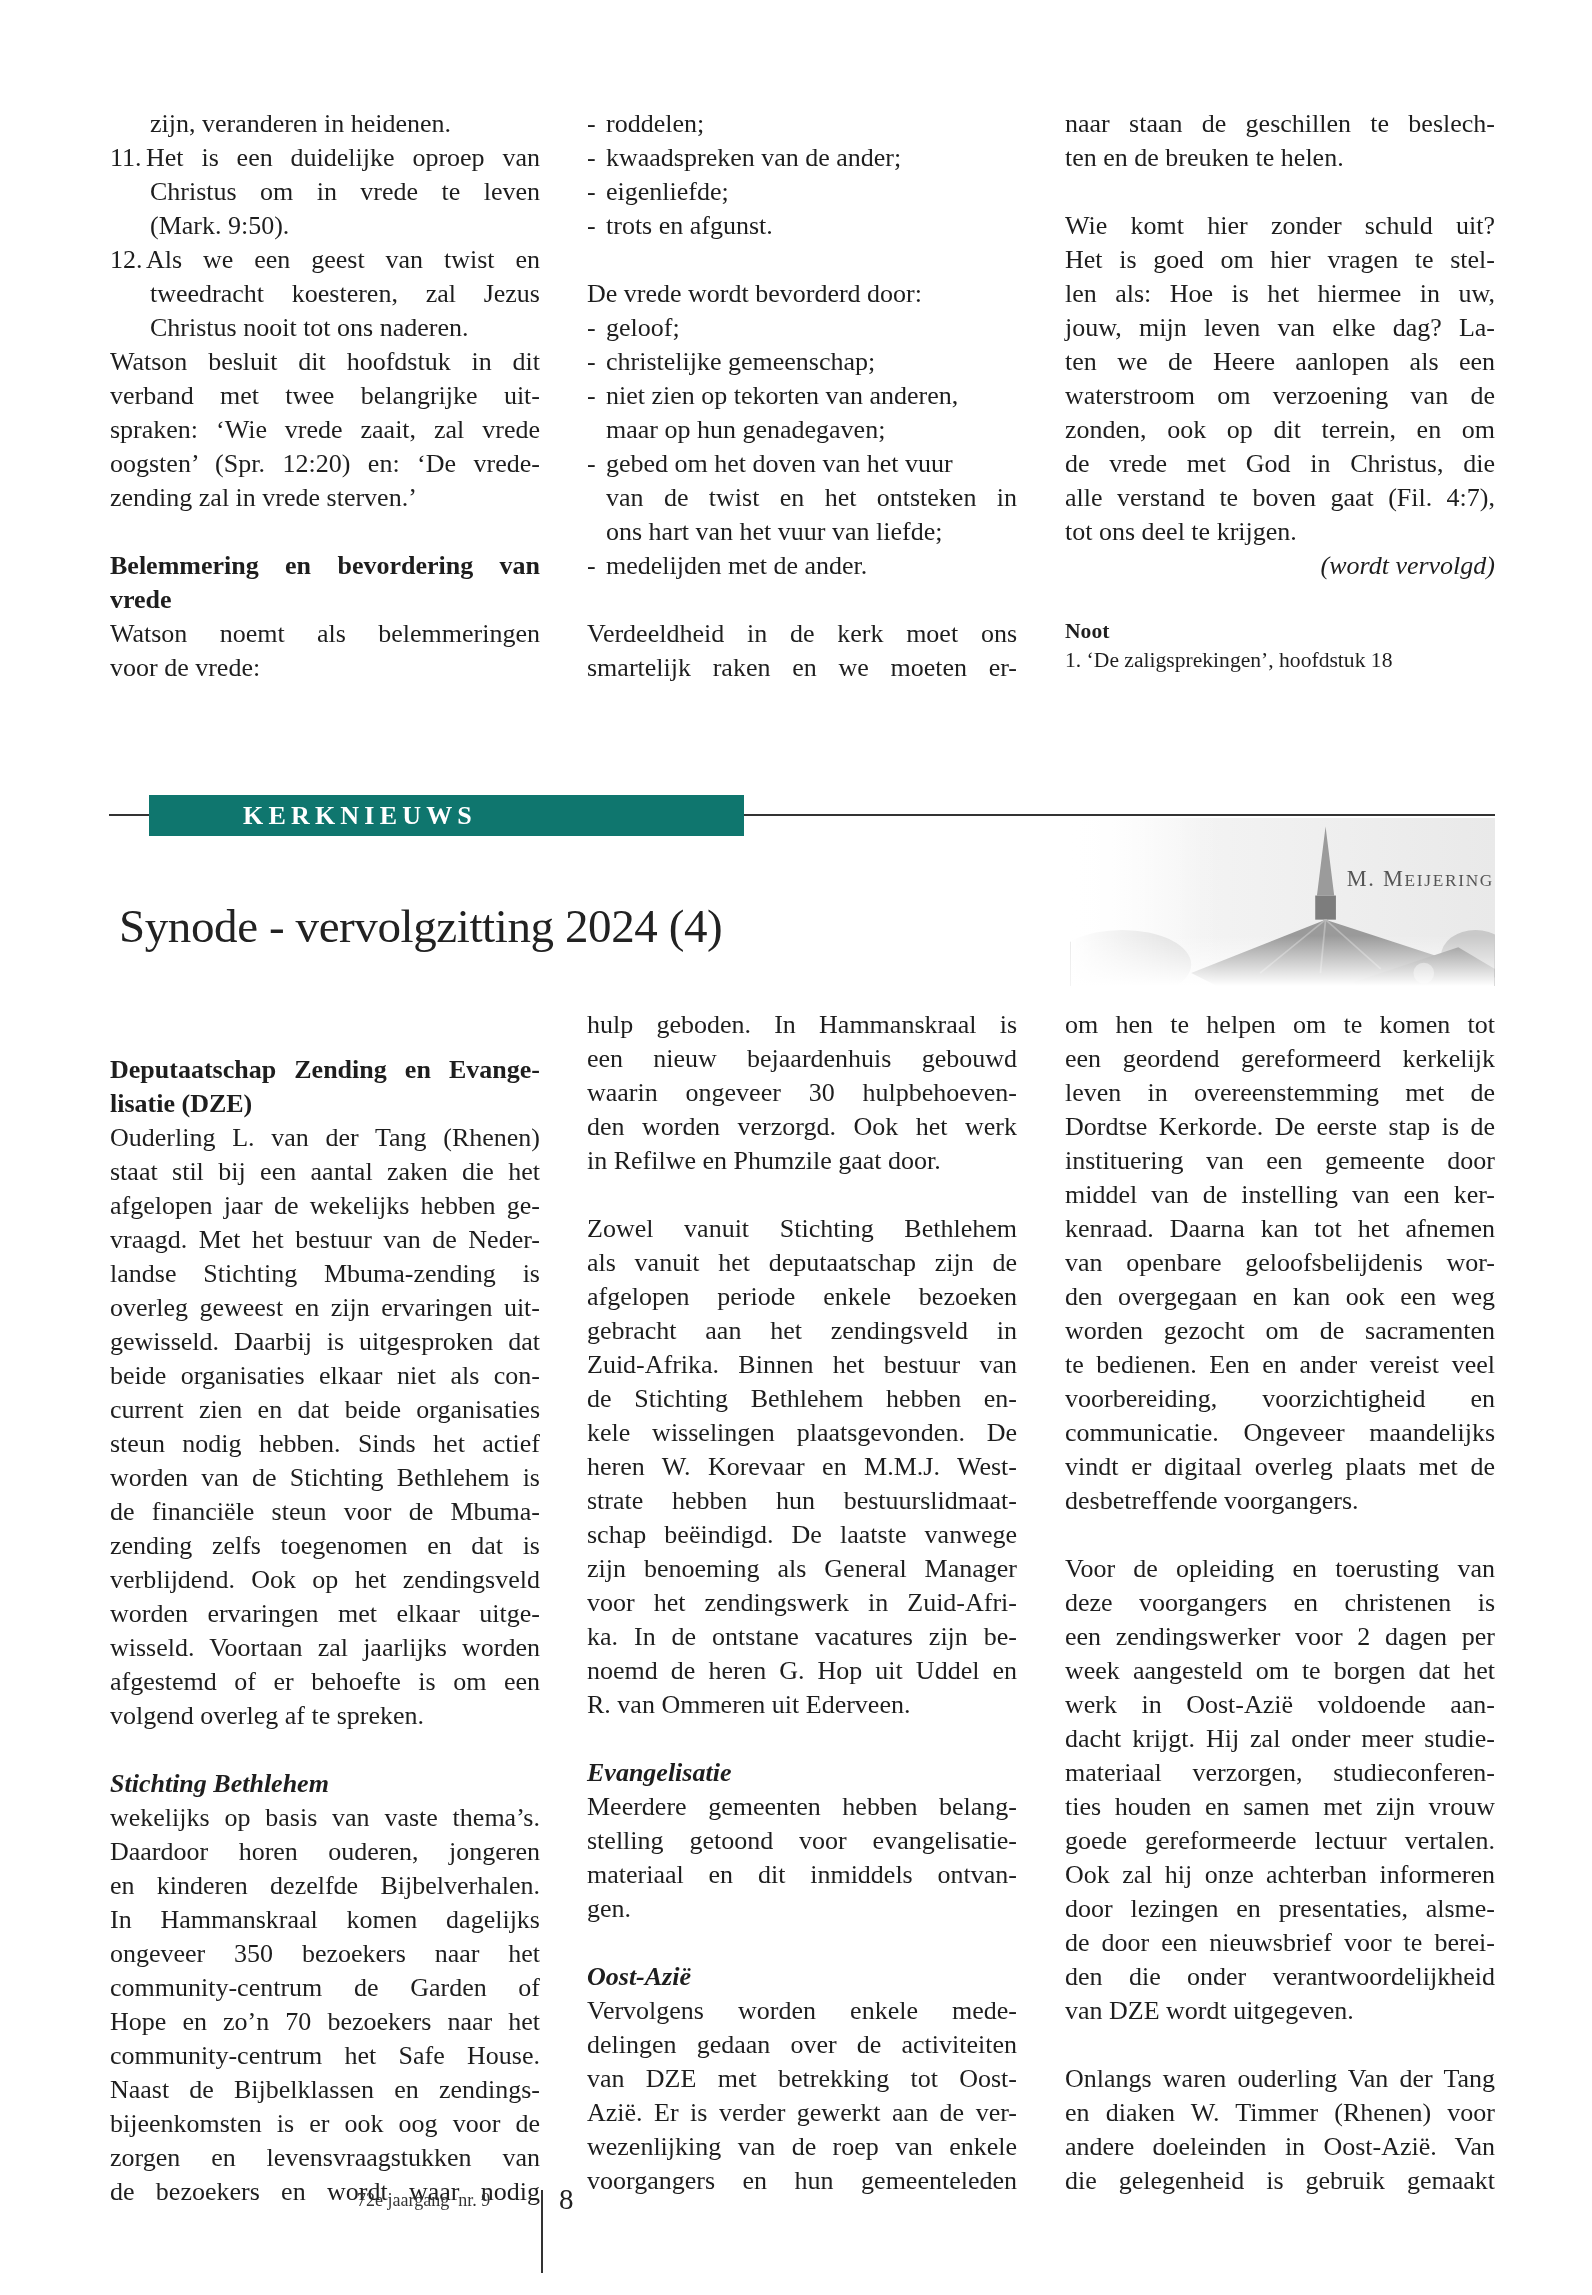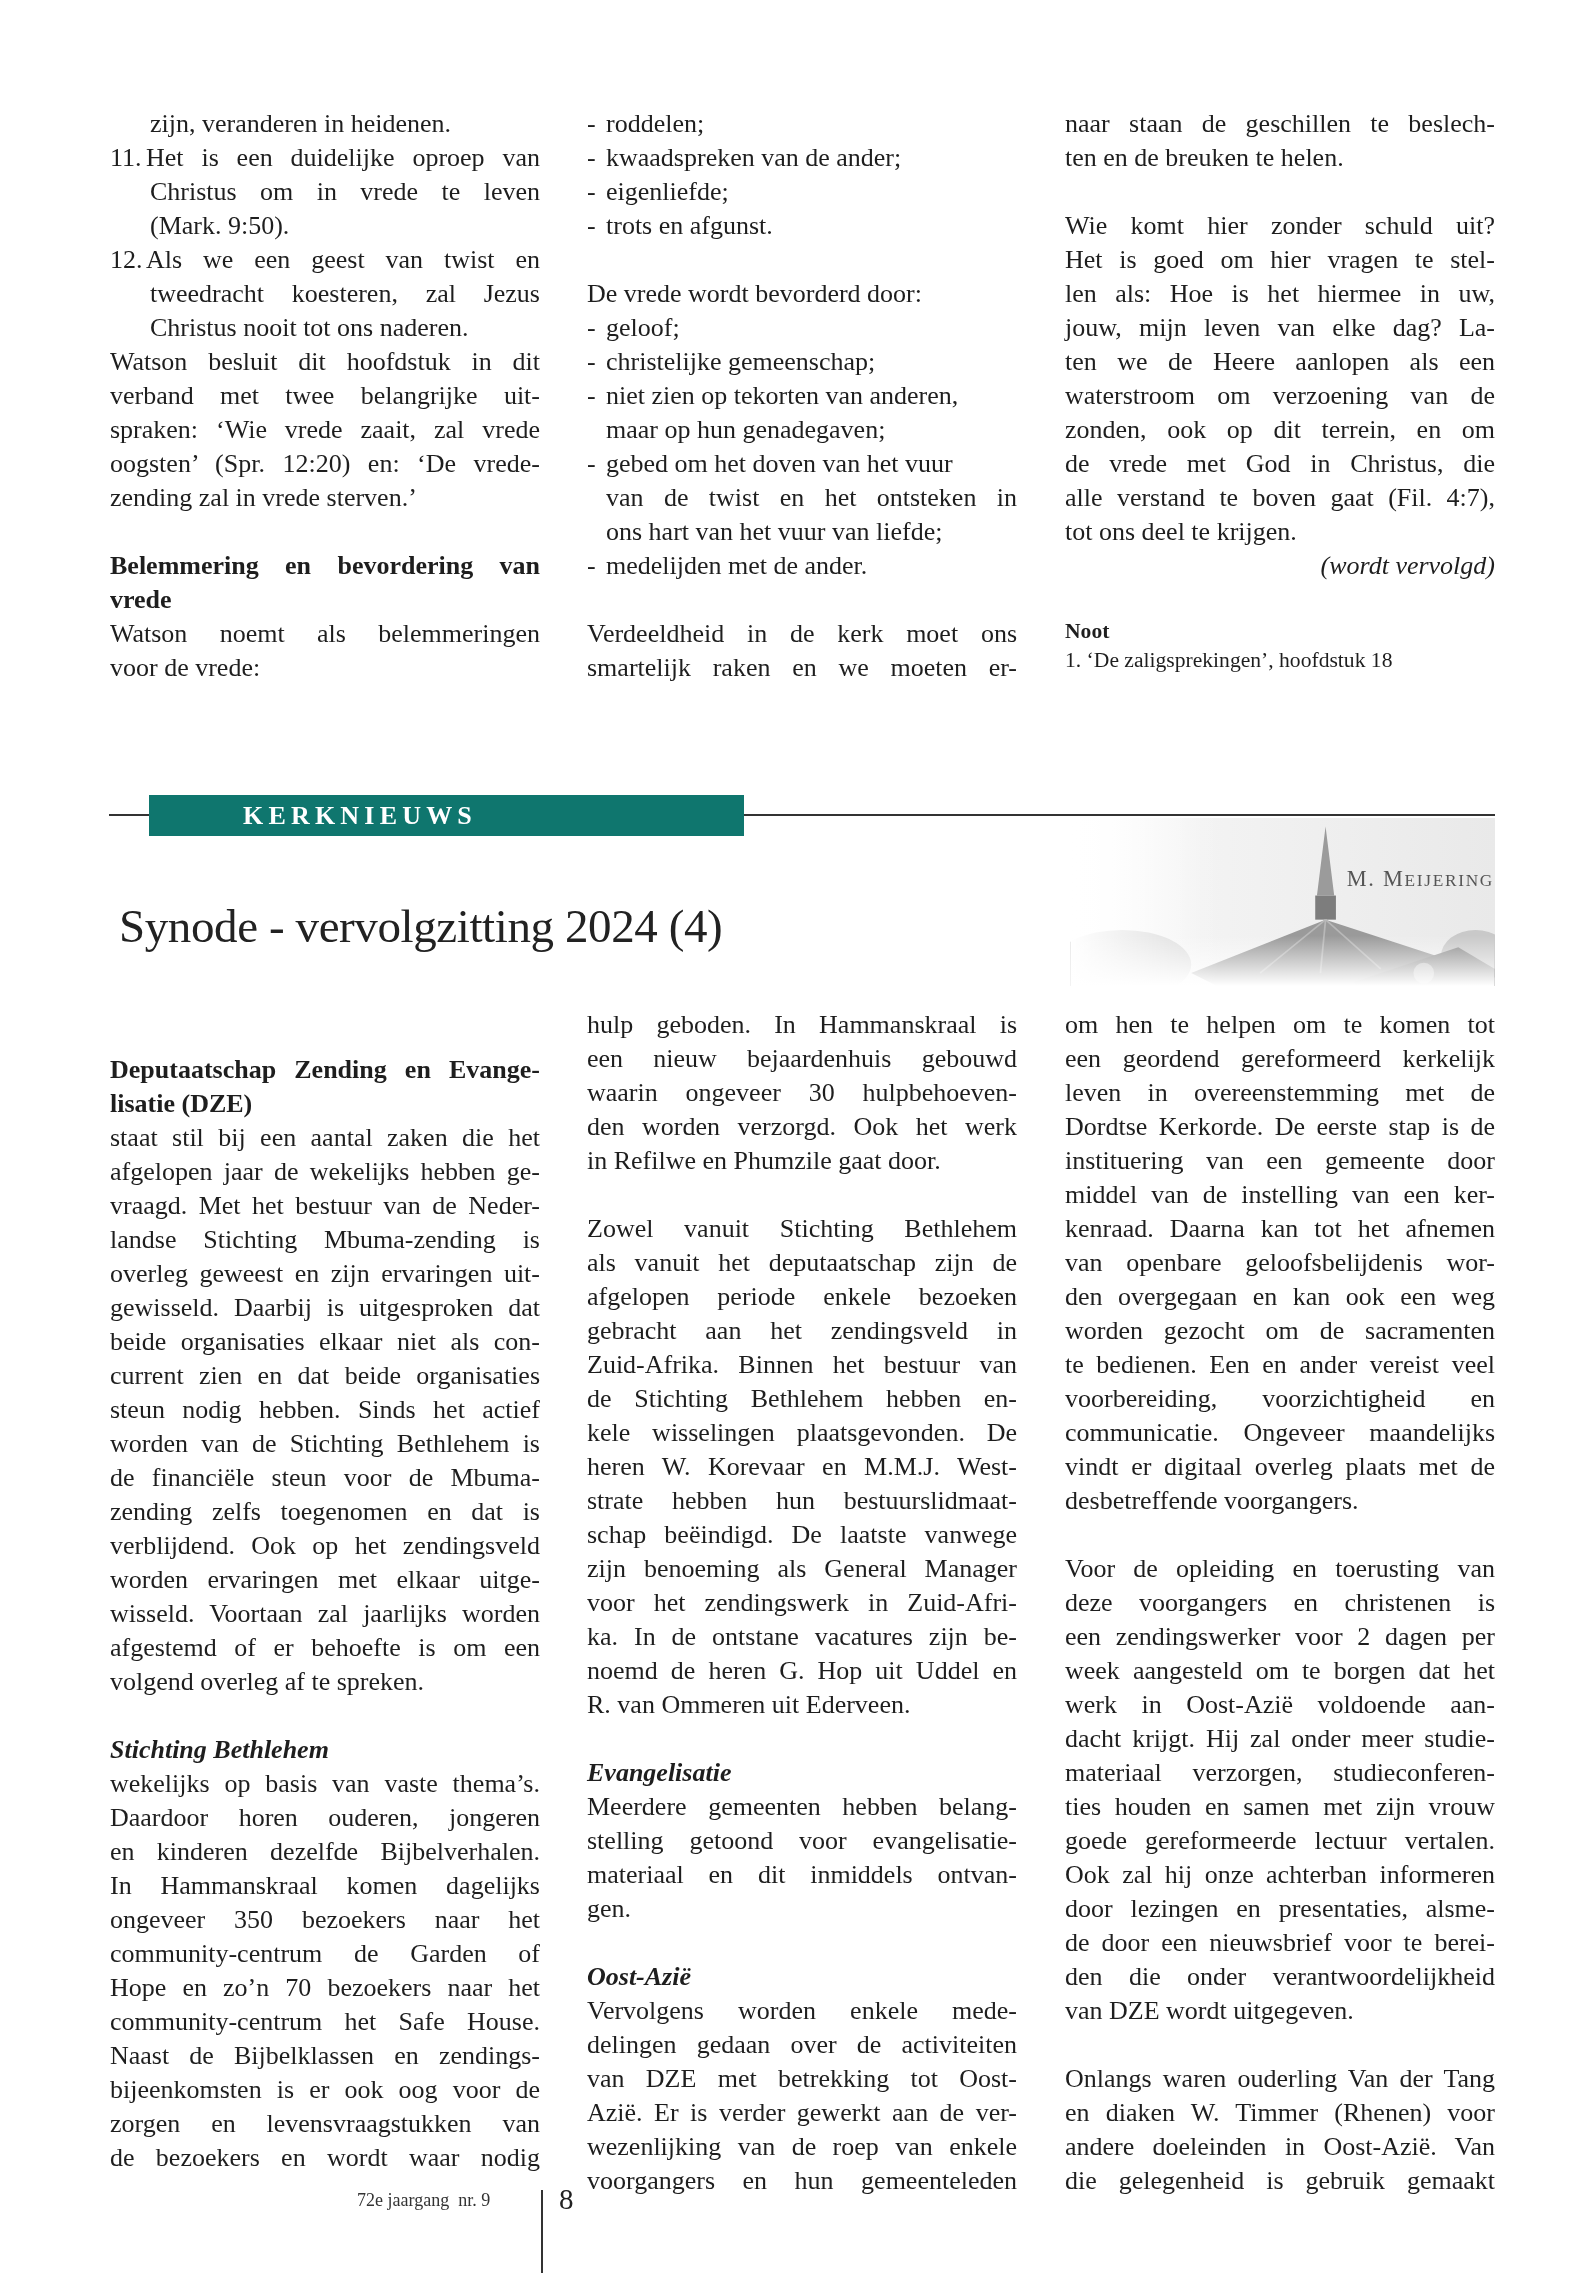--- a/index.html
+++ b/index.html
@@ -171,20 +171,21 @@
 <div id="author"><span>M. M</span><span class="sc">EIJERING</span></div>
 
 <h1 id="article-title">Synode - vervolgzitting 2024 (4)</h1>
 
 <div id="bot-c1" class="col">
   <div class="bold">
     <span class="line j">Deputaatschap Zending en Evange-</span>
     <span class="line">lisatie (DZE)</span>
   </div>
   <div>
+      <span class="line j">Ouderling L. van der Tang (Rhenen)</span>
       <span class="line j">staat stil bij een aantal zaken die het</span>
       <span class="line j">afgelopen jaar de wekelijks hebben ge-</span>
       <span class="line j">vraagd. Met het bestuur van de Neder-</span>
       <span class="line j">landse Stichting Mbuma-zending is</span>
       <span class="line j">overleg geweest en zijn ervaringen uit-</span>
       <span class="line j">gewisseld. Daarbij is uitgesproken dat</span>
       <span class="line j">beide organisaties elkaar niet als con-</span>
       <span class="line j">current zien en dat beide organisaties</span>
       <span class="line j">steun nodig hebben. Sinds het actief</span>
       <span class="line j">worden van de Stichting Bethlehem is</span>

